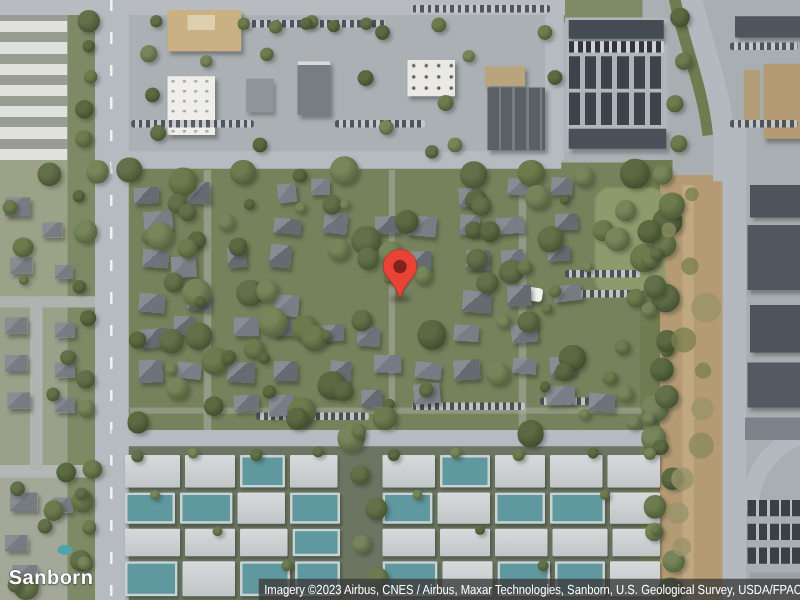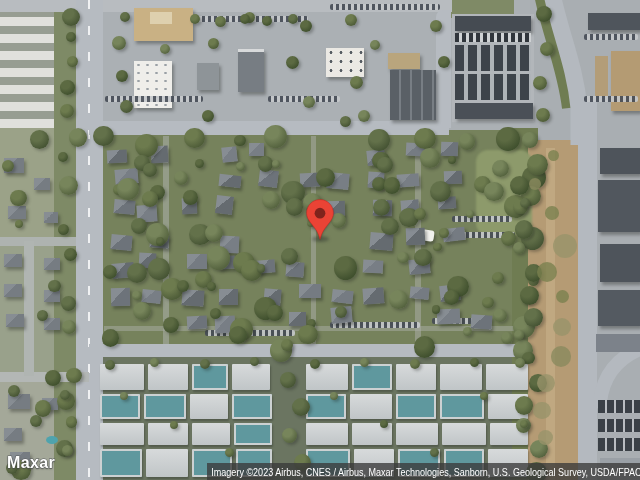--- a/index.html
+++ b/index.html
@@ -422,18 +422,18 @@
       <div style="left: 537.558px; top: 430px; width: 15.3959px; height: 15.3959px; background: rgb(153, 147, 106); border-radius: 50%; opacity: 0.8;"></div>
     </div>
 
   <div class="pin-shadow"></div>
 
   <svg class="pin" viewBox="0 0 24 36">
     <path d="M12 .5C5.65.5.5 5.65.5 12c0 6.2 5.2 9.4 8.6 15.3 1.3 2.2 2 4.3 2.9 7.3.9-3 1.6-5.1 2.9-7.3C18.3 21.4 23.5 18.2 23.5 12 23.5 5.65 18.35.5 12 .5Z" stroke="#c5221f" stroke-width="0.4" fill="#EA4335"></path>
     <circle cx="12" cy="12.2" r="4.6" fill="#7F231C"></circle>
   </svg>
 
-  <div class="glogo">Maxar</div>
+  <div class="glogo">Sanborn</div>
 
   <div class="attrib">
     <span>Imagery ©2023 Airbus, CNES / Airbus, Maxar Technologies, Sanborn, U.S. Geological Survey, USDA/FPAC/GEO</span>
   </div>
 </div>
 
 </body></html>

